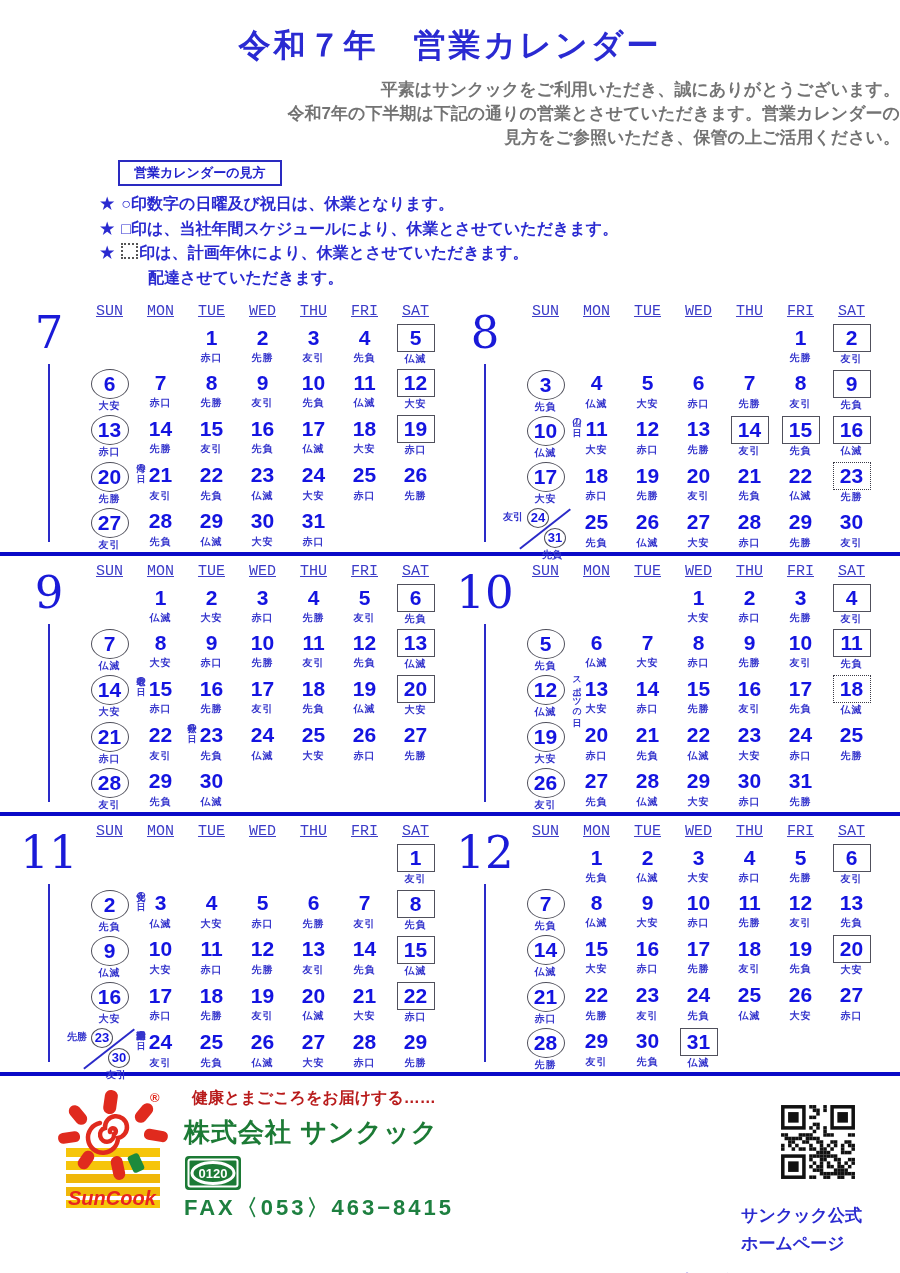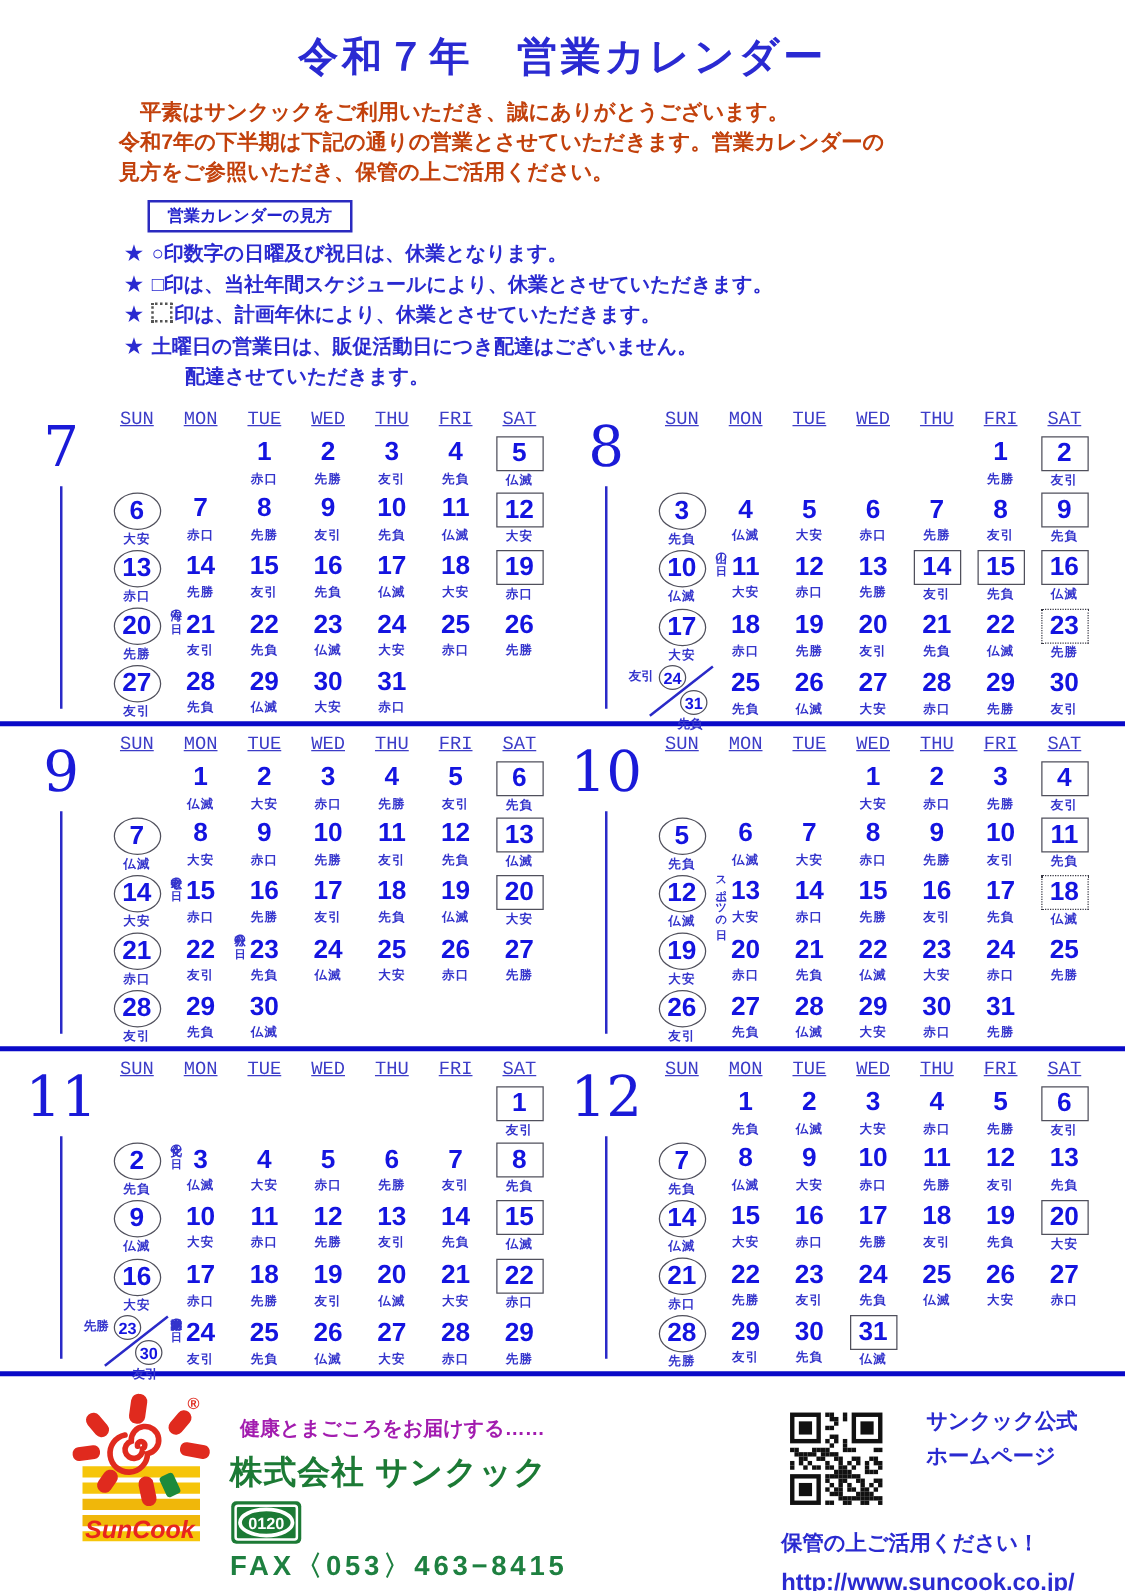--- a/index.html
+++ b/index.html
@@ -1,18 +1,18 @@
 <!DOCTYPE html>
 <html><head>
 <meta charset="utf-8">
 <style>
   html,body{margin:0;padding:0;background:#fff;}
   body{width:900px;height:1273px;font-family:"Liberation Sans",sans-serif;overflow:hidden;position:relative;}
   .title{margin:0;padding-top:24px;text-align:center;color:#2a2ad2;font-size:32px;line-height:42px;font-weight:bold;letter-spacing:3px;}
-  .intro{color:#c2410c;font-size:17px;line-height:24px;margin:12px 0 0 95px;font-weight:bold;}
+  .intro{color:#737373;font-size:17px;line-height:24px;margin:12px 0 0 95px;font-weight:bold;text-align:right;}
   .legend-title{display:inline-block;margin:10px 0 0 118px;border:2px solid #2a2ac0;color:#2222cc;font-weight:bold;font-size:13px;padding:2px 14px;}
   .legend{margin:6px 0 0 100px;color:#2a2ad0;font-size:16px;line-height:24.5px;font-weight:bold;}
   .leg-item .star{color:#2a2ad0;margin-right:7px;font-size:16px;}
   .leg-cont{margin-left:48px;}
   .dotsq{display:inline-block;width:13px;height:12px;border:2px dotted #555;vertical-align:-1px;margin-right:1px;}
 
   .cal-grid{margin-top:6px;}
   .cal-row{display:flex;border-bottom:4px solid #0a0ac8;height:256px;padding-left:14px;}
   .month{width:436px;display:flex;padding-top:4px;}
   .gutter{width:70px;position:relative;flex:none;}
@@ -32,27 +32,27 @@
   .sr1{position:absolute;left:-17px;top:3px;font-size:10px;color:#3434cc;font-weight:bold;}
   .sc{position:absolute;display:flex;align-items:center;justify-content:center;width:22px;height:20px;border:1.4px solid #50505c;border-radius:50%;font-size:13px;font-weight:bold;color:#1414e0;box-sizing:border-box;background:#fff;}
   .c1{left:7px;top:1px;}
   .c2{left:24px;top:21px;}
   .slash{position:absolute;left:-7px;top:21px;width:64px;height:1.7px;background:#2a2ac8;transform:rotate(-38deg);}
   .sr2{position:absolute;left:22px;top:41px;font-size:10px;color:#3434cc;font-weight:bold;}
 
   .footer{display:flex;padding:12px 0 0 52px;align-items:flex-start;}
   .logo{width:122px;flex:none;margin-right:10px;position:relative;}
   .mid{flex:none;}
-  .tagline{color:#a21caf;font-size:16px;font-weight:bold;margin:20px 0 0 8px;}
+  .tagline{color:#b91c1c;font-size:16px;font-weight:bold;margin:0 0 0 8px;}
   .company{color:#1c7a35;font-size:26px;font-weight:bold;letter-spacing:1px;line-height:46px;}
   .phone-row{display:flex;align-items:flex-start;gap:10px;margin-top:0px;}
   .phone{color:#1c7a35;font-size:41px;font-weight:bold;letter-spacing:2px;line-height:46px;}
   .fax{color:#1e8040;font-size:22px;font-weight:bold;letter-spacing:3px;text-align:right;margin-top:2px;}
   .qrblock{margin-left:auto;padding-right:38px;padding-top:10px;}
-  .qr-row{display:flex;gap:28px;align-items:flex-start;}
+  .qr-row{display:flex;gap:16px;align-items:flex-end;flex-direction:column;}
   .qr-cap{color:#2a2ad0;font-size:17px;font-weight:bold;line-height:28px;}
   .qr-note{color:#2a2ad0;font-size:17px;font-weight:bold;margin-top:12px;}
   .url{color:#2a2ad0;font-size:19px;margin-top:10px;font-weight:bold;}
 </style>
 </head>
 <body>
 
 
 
 <h1 class="title">令和７年　営業カレンダー</h1>
@@ -62,21 +62,20 @@
   <div>令和7年の下半期は下記の通りの営業とさせていただきます。営業カレンダーの</div>
   <div>見方をご参照いただき、保管の上ご活用ください。</div>
 </div>
 
 <div class="legend-title">営業カレンダーの見方</div>
 
 <div class="legend">
     <div class="leg-item"><span class="star">★</span><span>○印数字の日曜及び祝日は、休業となります。</span></div>
     <div class="leg-item"><span class="star">★</span><span>□印は、当社年間スケジュールにより、休業とさせていただきます。</span></div>
     <div class="leg-item"><span class="star">★</span><span class="dotsq"></span><span>印は、計画年休により、休業とさせていただきます。</span></div>
-    <div class="leg-item"><span class="star">★</span><span>土曜日の営業日は、販促活動日につき配達はございません。</span></div>
     <div class="leg-cont">配達させていただきます。</div>
   </div>
 
 <div class="cal-grid">
     <div class="cal-row">
       <div class="month">
         <div class="gutter">
           <div class="mnum">7</div>
           <div class="vline"></div>
         </div>

